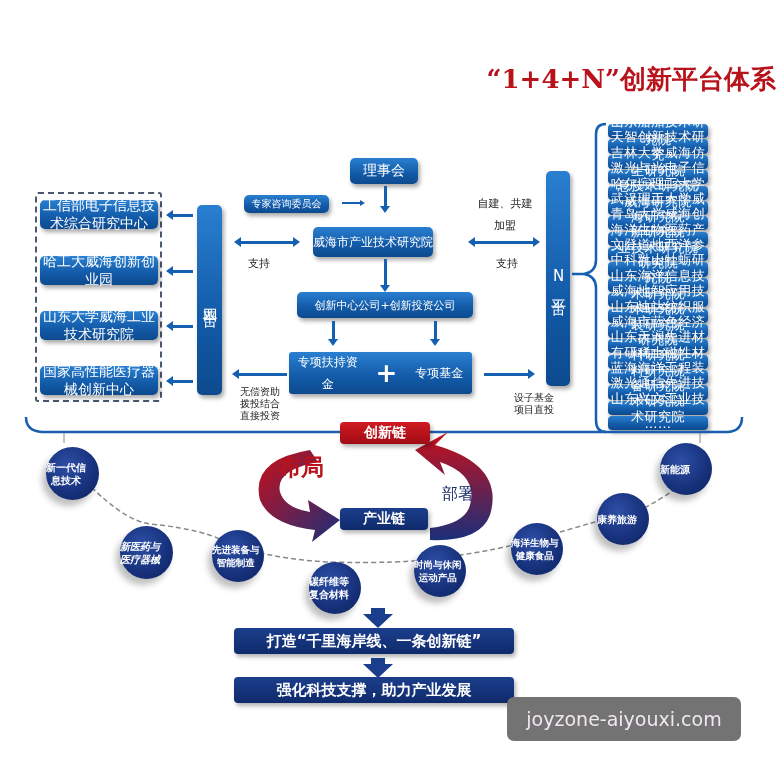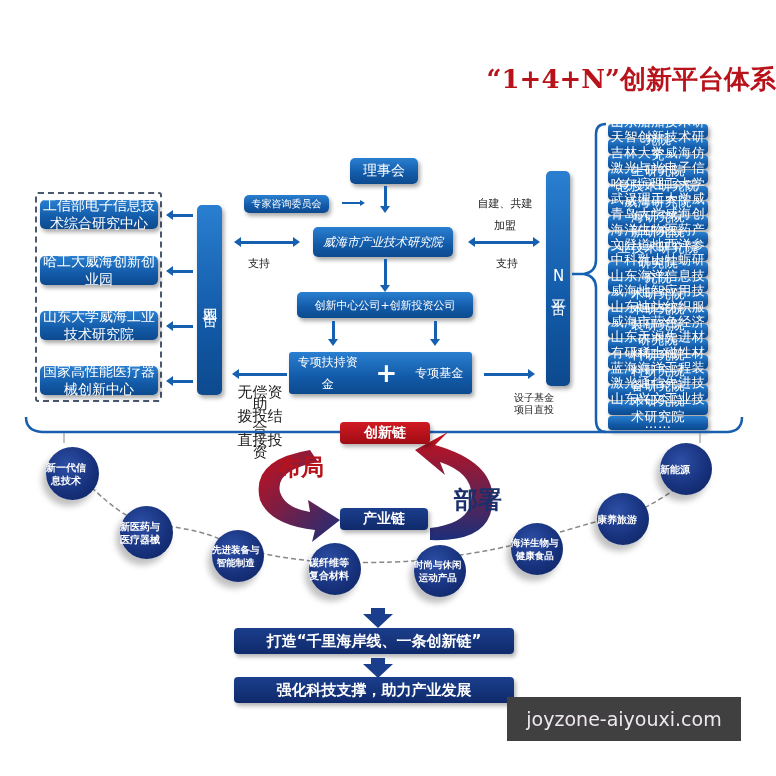--- a/index.html
+++ b/index.html
@@ -14,21 +14,21 @@
   .left-item { font-size: 14px; width: 118px; height: 29px; left: 40px; }
   .vbar { writing-mode: vertical-rl; text-orientation: upright; font-size: 15px; letter-spacing: 2px; }
   .n-list { left: 608px; top: 124px; width: 100px; }
   .n-item { height: 14.2px; margin-bottom: 1.2px; font-size: 13px; border-radius: 4px; letter-spacing: 0.5px; }
   .circle { border-radius: 50%; background: radial-gradient(circle at 40% 35%, #2d4fa6 0%, #16307a 60%, #0e225b 100%); color:#fff; font-size: 10px; font-weight:bold; display:flex; align-items:center; justify-content:flex-start; text-align:center; line-height: 13px; box-shadow: -4px 6px 6px rgba(0,0,0,0.25); }
   .arrowhead-r { width:0; height:0; border-top:5px solid transparent; border-bottom:5px solid transparent; border-left:7px solid #1560b0; }
   .arrowhead-l { width:0; height:0; border-top:5px solid transparent; border-bottom:5px solid transparent; border-right:7px solid #1560b0; }
   .arrowhead-d { width:0; height:0; border-left:5px solid transparent; border-right:5px solid transparent; border-top:7px solid #1560b0; }
   .hline { background:#1560b0; height:3px; }
   .vline { background:#1560b0; width:3px; }
-  .watermark { left: 507px; top: 697px; width: 234px; height: 44px; border-radius: 0; background: #404040; color: #f0e8f0; font-size: 19px; display:flex; align-items:center; justify-content:center; font-family: "DejaVu Sans", sans-serif; }
+  .watermark { left: 507px; top: 697px; width: 234px; height: 44px; border-radius: 7px; background: #737373; color: #f0e8f0; font-size: 19px; display:flex; align-items:center; justify-content:center; font-family: "DejaVu Sans", sans-serif; }
 </style>
 </head>
 <body>
 
 <div class="abs title">“1+4+N”创新平台体系</div>
 
 <div class="abs dashed-frame"></div>
 <div class="abs bluebox left-item" style="top:200px;">工信部电子信息技术综合研究中心</div>
 <div class="abs bluebox left-item" style="top:256px;">哈工大威海创新创业园</div>
 <div class="abs bluebox left-item" style="top:311px;">山东大学威海工业技术研究院</div>
@@ -58,21 +58,21 @@
     <div class="vline" style="height:20px;"></div>
     <div class="arrowhead-d"></div>
   </div>
 
 <div class="abs bluebox" style="left:244px;top:195px;width:85px;height:18px;font-size:10px;">专家咨询委员会</div>
 <div class="abs" style="left:342px;top:200px;display:flex;align-items:center;">
     <div class="hline" style="width:18px;height:2px;"></div>
     <div class="arrowhead-r" style="border-top-width:3px;border-bottom-width:3px;border-left-width:5px;"></div>
   </div>
 
-<div class="abs bluebox" style="left:313px;top:227px;width:140px;height:30px;font-size:12px;font-style:italic;">威海市产业技术研究院</div>
+<div class="abs bluebox" style="left:313px;top:227px;width:120px;height:30px;font-size:12px;">威海市产业技术研究院</div>
 
 <div class="abs" style="left:234px;top:237px;display:flex;align-items:center;">
     <div class="arrowhead-l"></div>
     <div class="hline" style="width:52px;"></div>
     <div class="arrowhead-r"></div>
   </div>
 <div class="abs label" style="left:244px;top:256px;width:30px;">支持</div>
 <div class="abs" style="left:468px;top:237px;display:flex;align-items:center;">
     <div class="arrowhead-l"></div>
     <div class="hline" style="width:58px;"></div>
@@ -106,21 +106,21 @@
 
 <div class="abs" style="left:232px;top:369px;display:flex;align-items:center;">
     <div class="arrowhead-l"></div>
     <div class="hline" style="width:48px;"></div>
   </div>
 <div class="abs" style="left:484px;top:369px;display:flex;align-items:center;">
     <div class="hline" style="width:44px;"></div>
     <div class="arrowhead-r"></div>
   </div>
 
-<div class="abs label" style="left:236px;top:386px;width:48px;line-height:12px;font-size:15px;">
+<div class="abs label" style="left:236px;top:386px;width:48px;line-height:12px;font-size:10px;">
   <div>无偿资助</div>
   <div>拨投结合</div>
   <div>直接投资</div>
 </div>
 <div class="abs label" style="left:510px;top:392px;width:48px;line-height:12px;font-size:10px;">
   <div>设子基金</div>
   <div>项目直投</div>
 </div>
 
 <div class="abs bluebox vbar" style="left:546px;top:171px;width:24px;height:215px;">N平台</div>
@@ -169,46 +169,46 @@
       <stop offset="0" stop-color="#c8101a"></stop>
       <stop offset="1" stop-color="#1b2f7a"></stop>
     </linearGradient>
   </defs>
   <path d="M70 30 Q10 40 20 80 Q30 105 75 110 L72 122 L100 100 L68 80 L70 92 Q45 88 40 72 Q35 50 78 42 Z" fill="url(#gL)"></path>
   <path d="M195 25 Q265 45 250 95 Q240 122 190 120 L190 108 Q225 104 230 85 Q238 55 200 42 L205 55 L175 30 L208 12 Z" fill="url(#gR)"></path>
 </svg>
 
 <div class="abs red" style="left:340px;top:422px;width:90px;height:22px;font-size:14px;font-weight:bold;">创新链</div>
 <div class="abs" style="left:278px;top:452px;color:#b8121b;font-size:23px;font-weight:bold;">布局</div>
-<div class="abs" style="left:442px;top:484px;color:#1b2f6a;font-size:24px;font-weight:bold;margin-left:12px;">部署</div>
+<div class="abs" style="left:442px;top:484px;color:#1b2f6a;font-size:16px;font-weight:normal;">部署</div>
 <div class="abs navy" style="left:340px;top:508px;width:88px;height:22px;font-size:14px;font-weight:bold;">产业链</div>
 
 <svg class="abs" style="left:40px;top:450px;" width="700" height="150">
   <path d="M35 20 Q80 70 110 74 Q170 80 190 95 Q240 110 290 112 Q360 114 400 108 Q460 100 500 88 Q560 70 600 60 Q640 40 655 20" stroke="#888" stroke-width="1.5" stroke-dasharray="5 3" fill="none"></path>
 </svg>
 
 <div class="abs circle" style="left:46px;top:447px;width:53px;height:53px;">
   <div>
       <div>新一代信</div>
       <div>息技术</div>
     </div>
 </div>
-<div class="abs circle" style="left:120px;top:506px;width:53px;height:53px;">
+<div class="abs circle" style="left:120px;top:526px;width:53px;height:53px;font-style:italic;">
   <div>
       <div>新医药与</div>
       <div>医疗器械</div>
     </div>
 </div>
 <div class="abs circle" style="left:212px;top:530px;width:52px;height:52px;font-size:9.5px;">
   <div>
       <div>先进装备与</div>
       <div>智能制造</div>
     </div>
 </div>
-<div class="abs circle" style="left:309px;top:543px;width:52px;height:52px;">
+<div class="abs circle" style="left:309px;top:562px;width:52px;height:52px;">
   <div>
       <div>碳纤维等</div>
       <div>复合材料</div>
     </div>
 </div>
 <div class="abs circle" style="left:414px;top:545px;width:52px;height:52px;font-size:9.5px;">
   <div>
       <div>时尚与休闲</div>
       <div>运动产品</div>
     </div>

